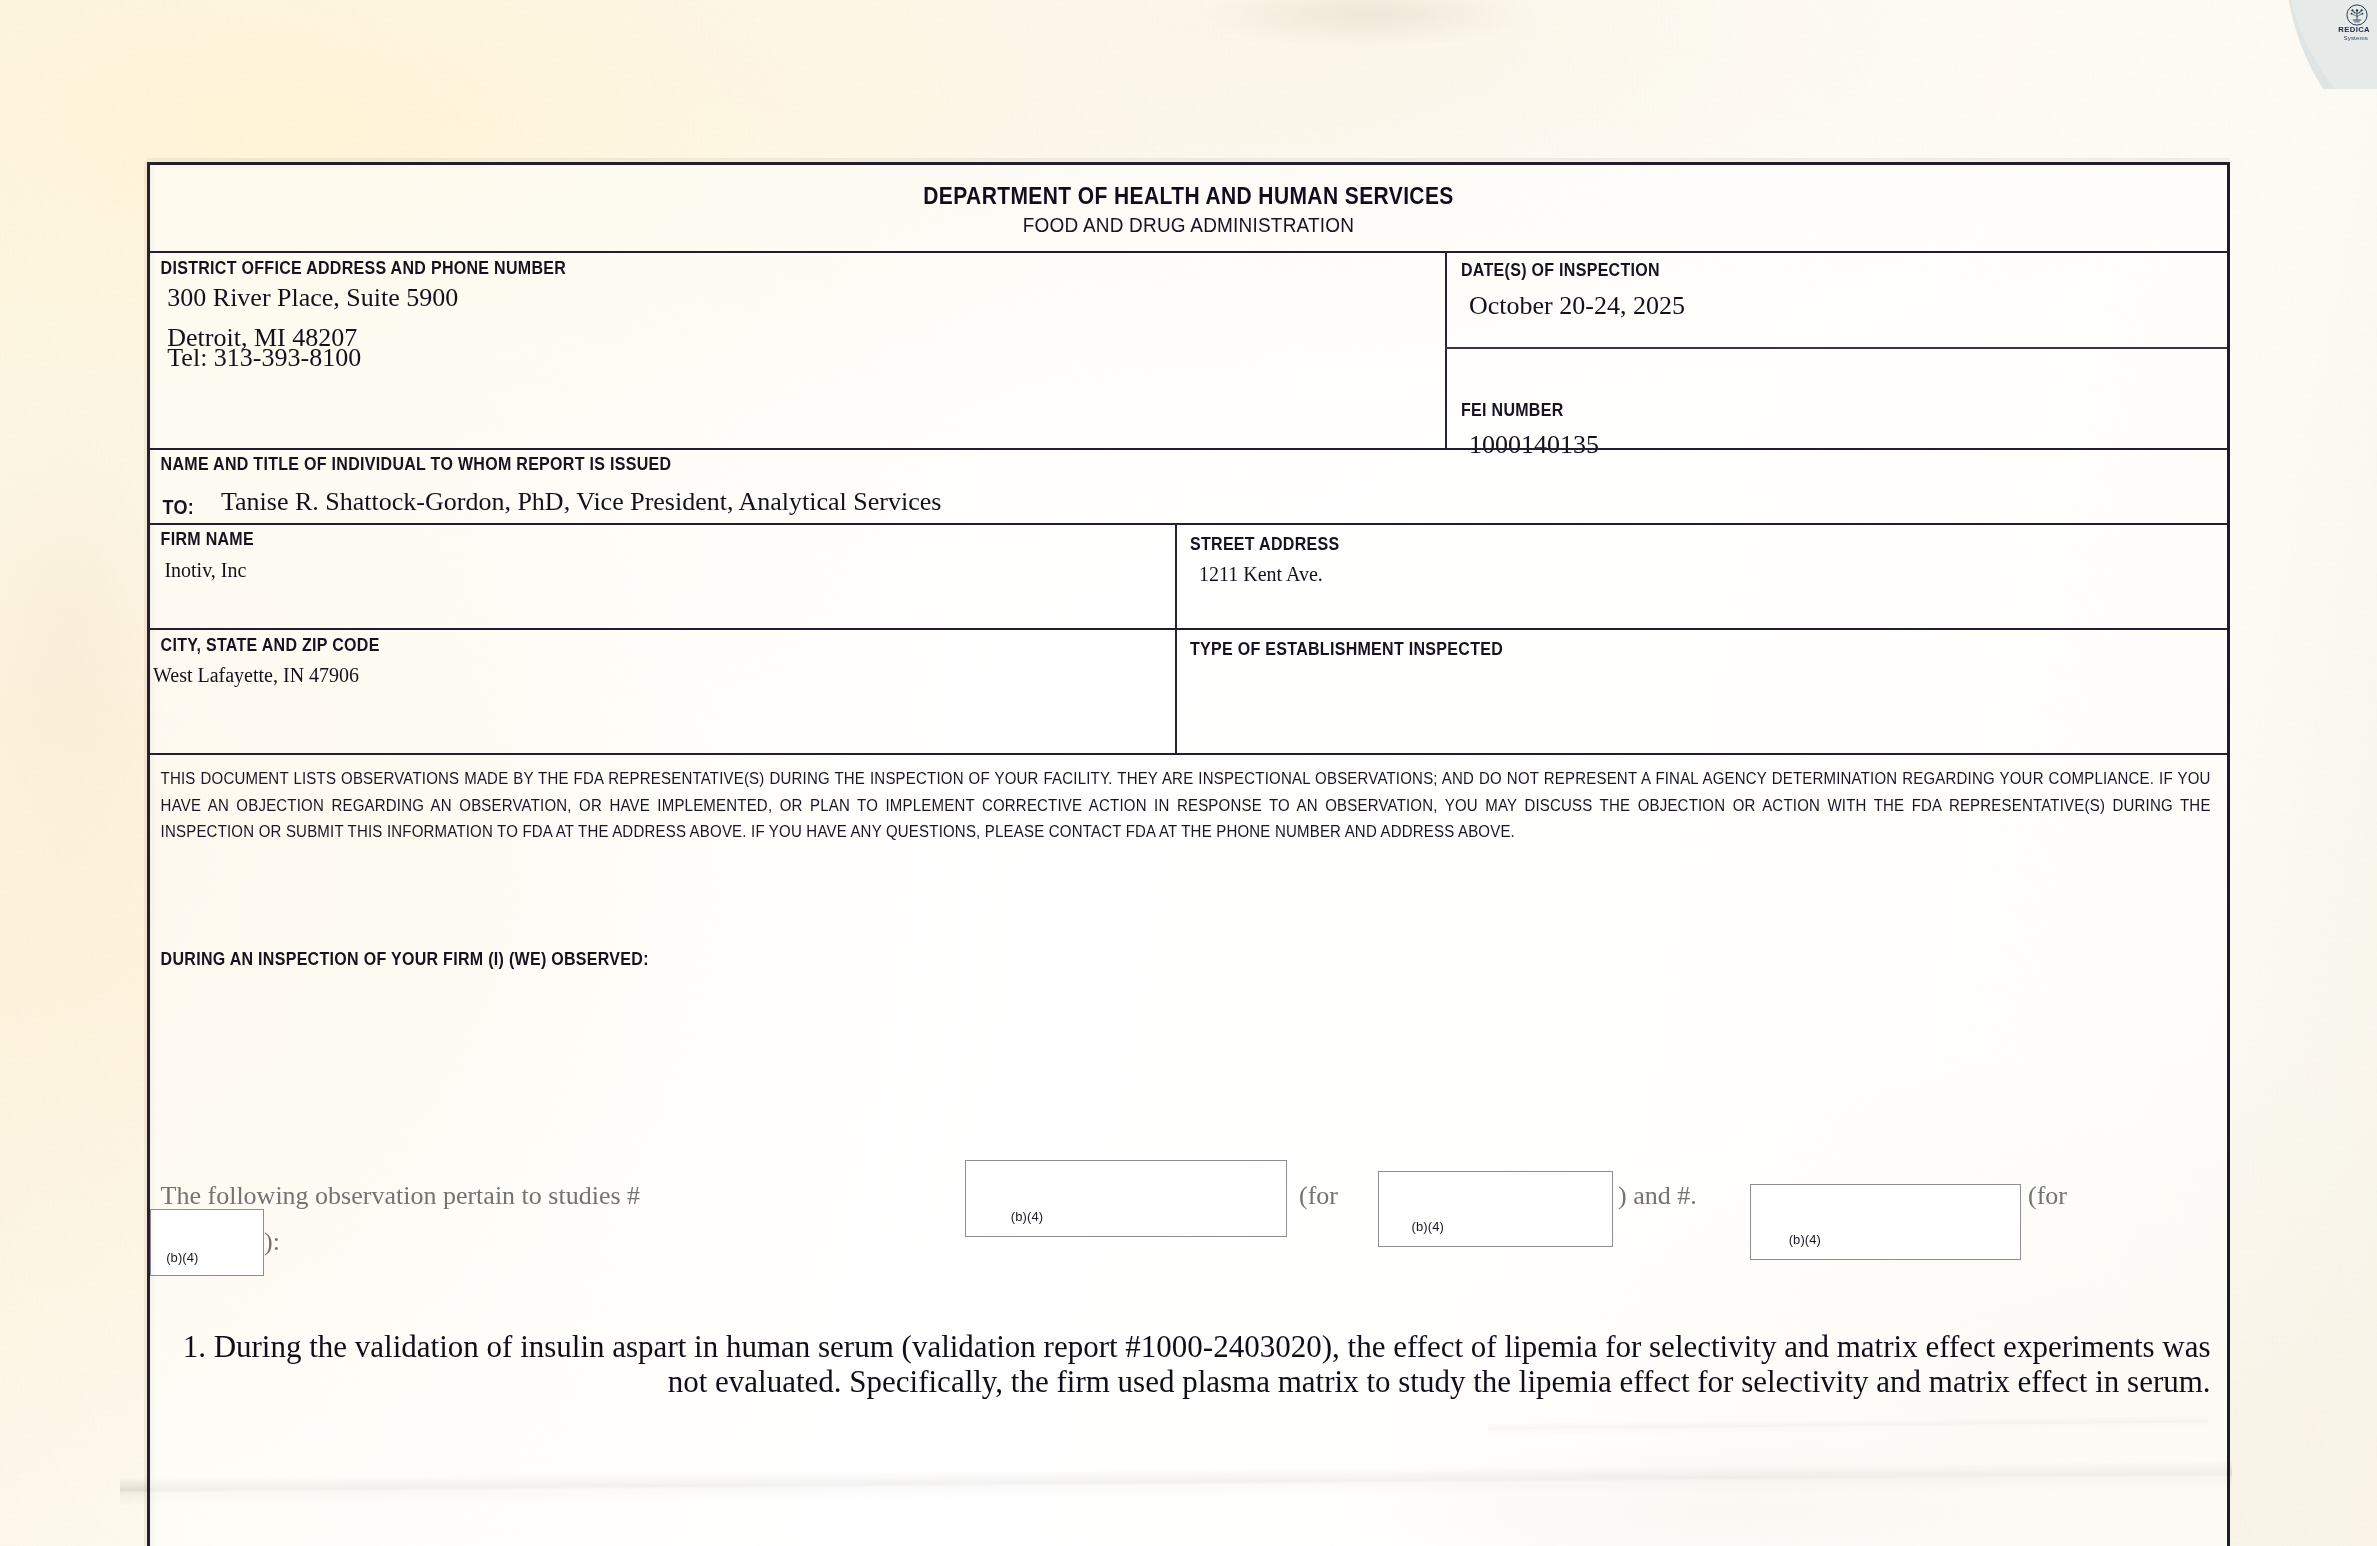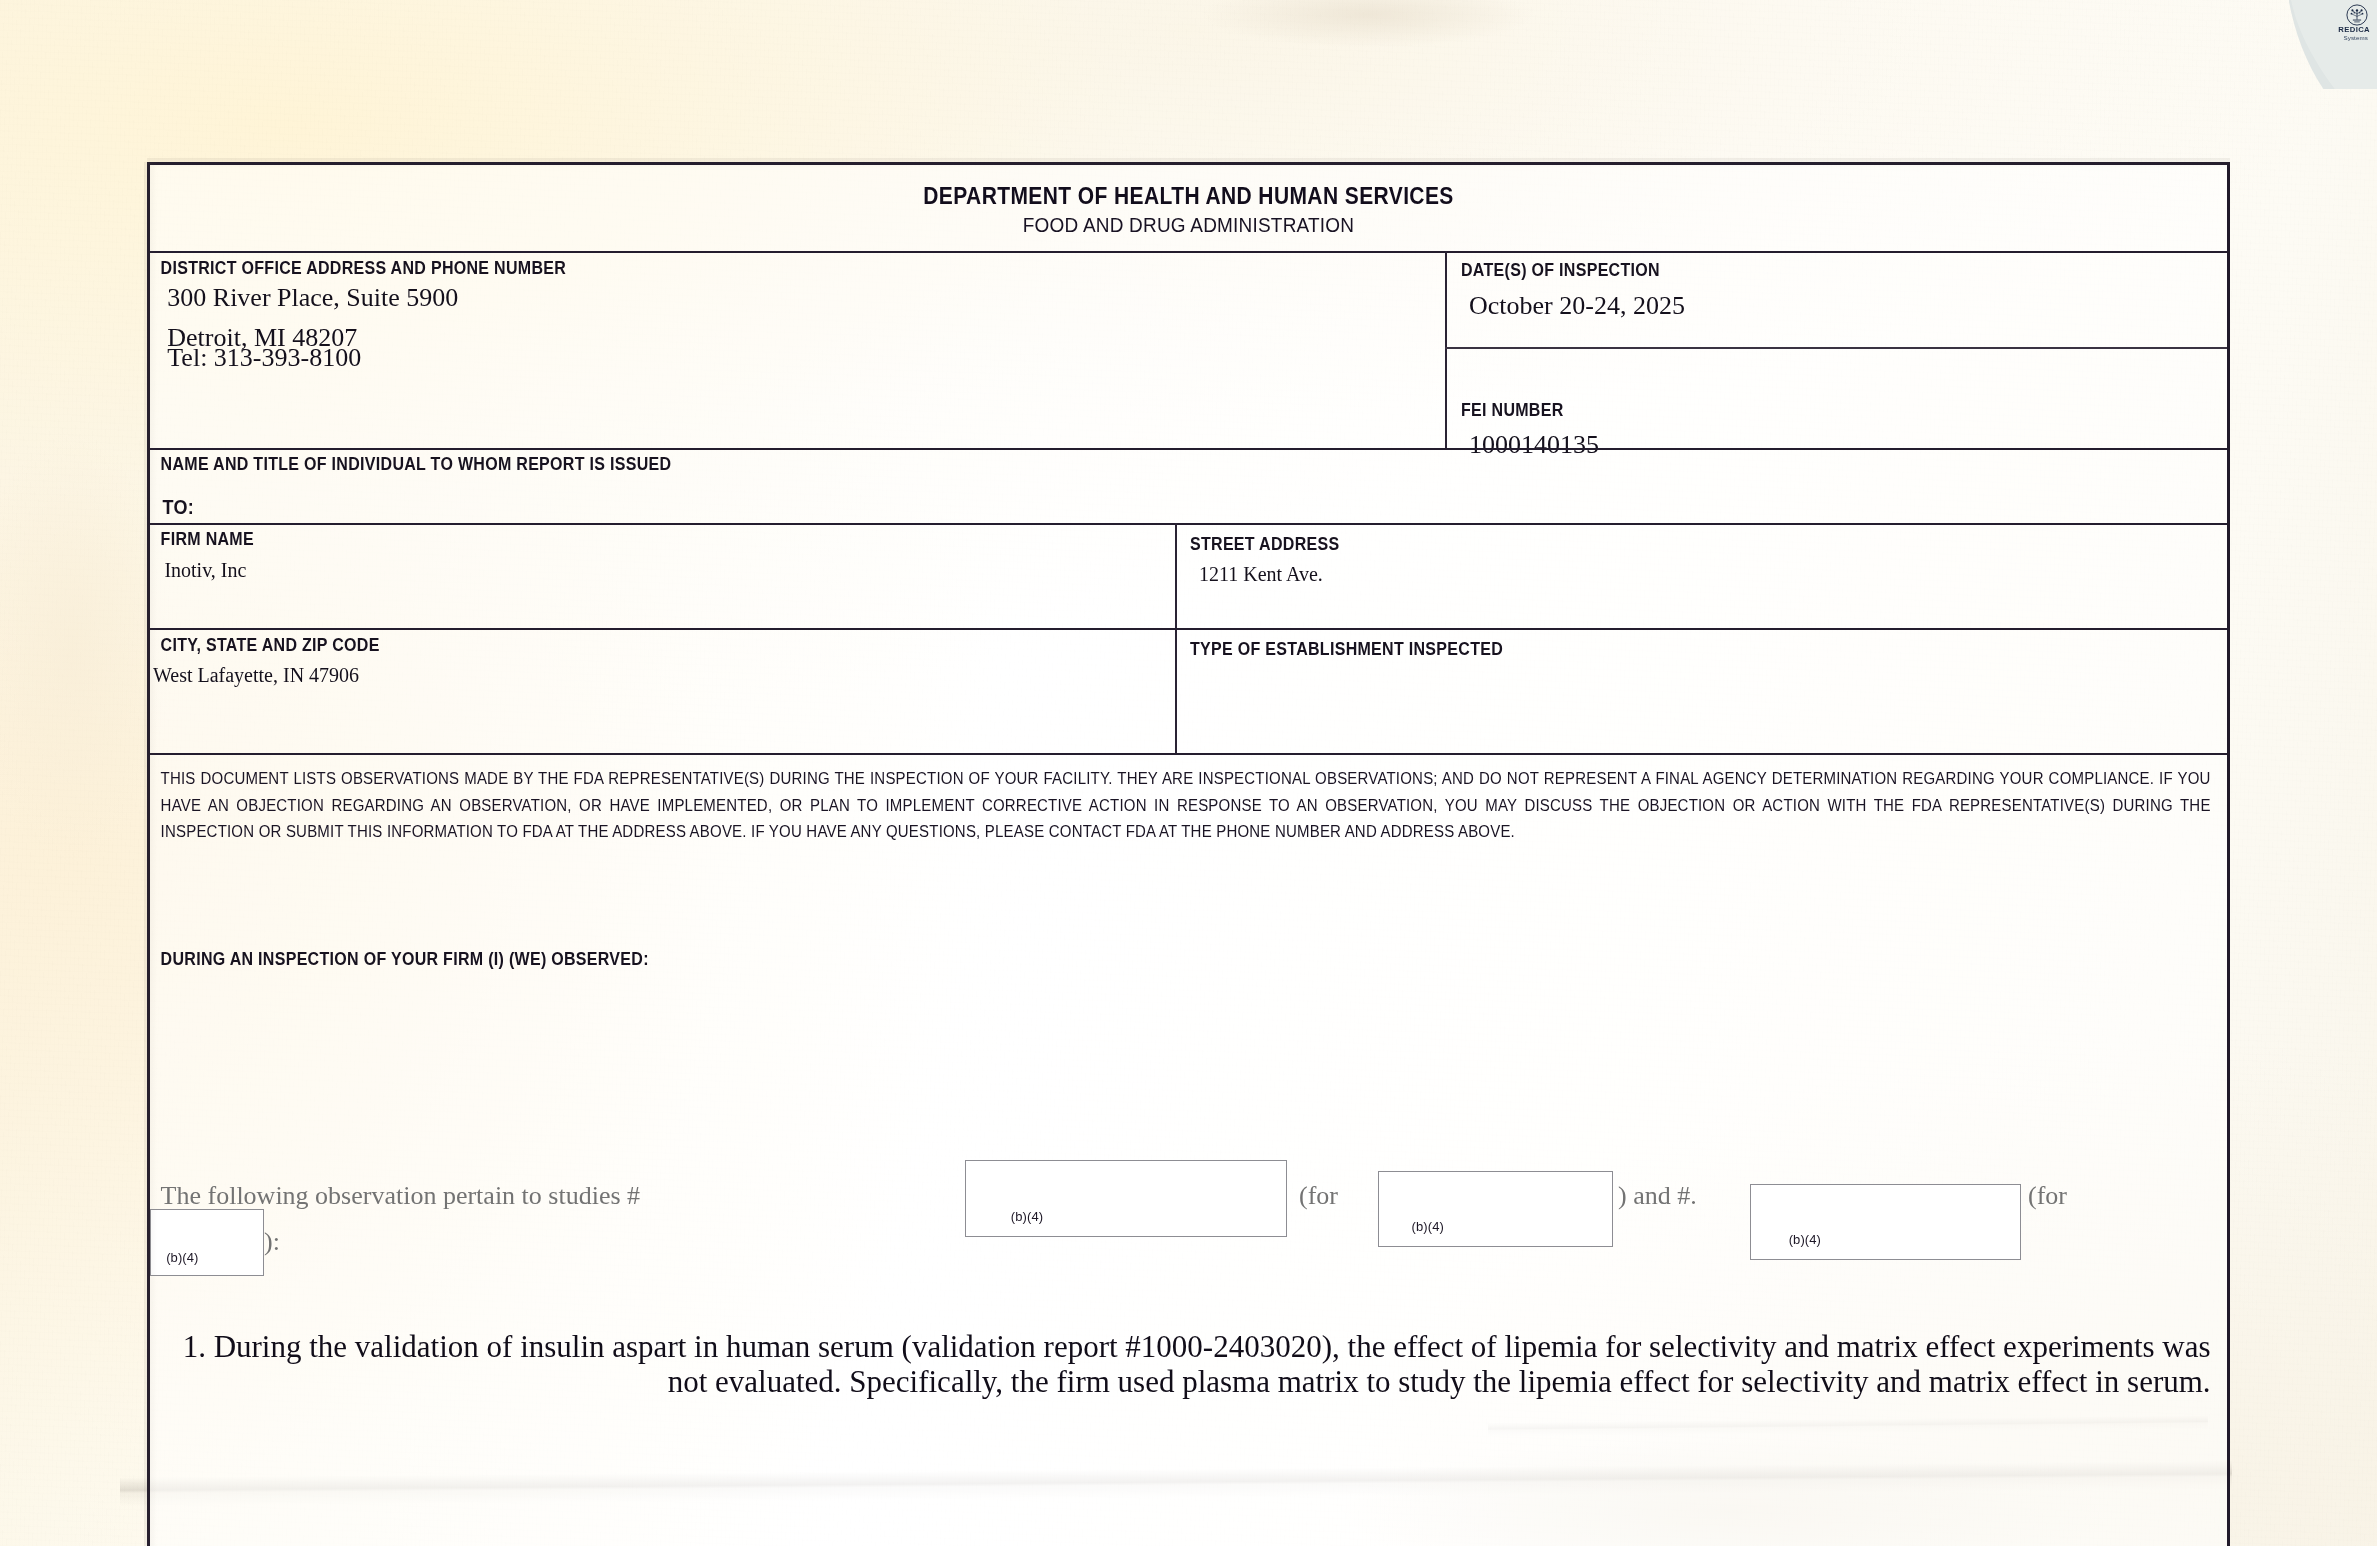--- a/index.html
+++ b/index.html
@@ -256,20 +256,21 @@
 
   <div class="hline thin" style="top:182px; left:1295px;"></div>
 
   <div class="lbl" style="left:1311px; top:235px; top:235px;">FEI NUMBER</div>
   <div class="val big" style="left:1319px; top:265px;">1000140135</div>
 
   <div class="hline" style="top:283px;"></div>
 
   <div class="lbl" style="left:10.6px; top:289px;">NAME AND TITLE OF INDIVIDUAL TO WHOM REPORT IS ISSUED</div>
   <div class="lbl" style="left:12.5px; top:331px; font-size:18px;">TO:</div>
+  <div class="val big" style="left:71px; top:322px;">Tanise R. Shattock-Gordon, PhD, Vice President, Analytical Services</div>
 
   <div class="hline" style="top:358px;"></div>
 
   <div class="vline" style="left:1025px; top:358px; height:230px;"></div>
 
   <div class="lbl" style="left:10.6px; top:364px;">FIRM NAME</div>
   <div class="val" style="left:14.4px; top:394px;">Inotiv, Inc</div>
 
   <div class="lbl" style="left:1040px; top:369px;">STREET ADDRESS</div>
   <div class="val" style="left:1049px; top:398px;">1211 Kent Ave.</div>

